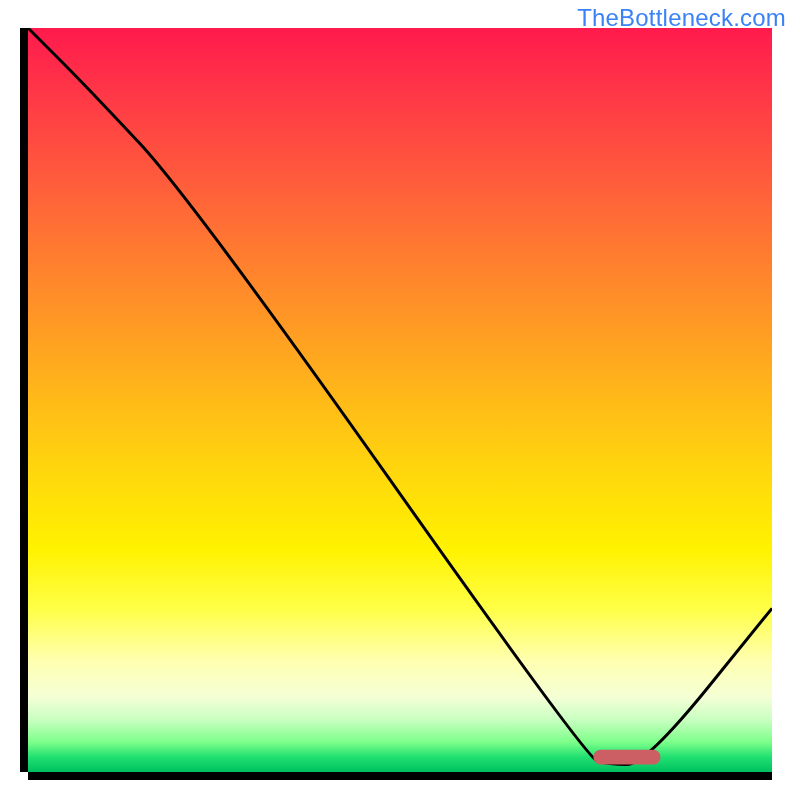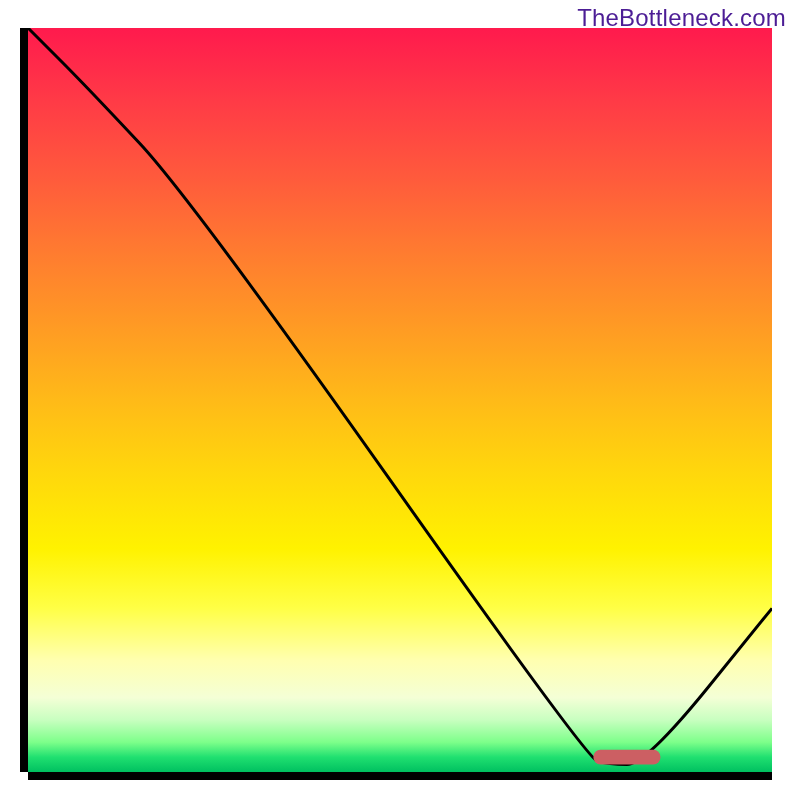--- a/index.html
+++ b/index.html
@@ -54,21 +54,21 @@
     left: 28px;
     bottom: 20px;
     width: 744px;
     height: 8px;
     background: #000000;
   }
   .watermark {
     position: absolute;
     top: 4px;
     right: 14px;
-    color: #4c1d95;
+    color: #3b82f6;
     font-size: 24px;
     font-weight: 500;
     letter-spacing: 0.2px;
   }
   svg.overlay {
     position: absolute;
     left: 28px;
     top: 28px;
     width: 744px;
     height: 744px;

